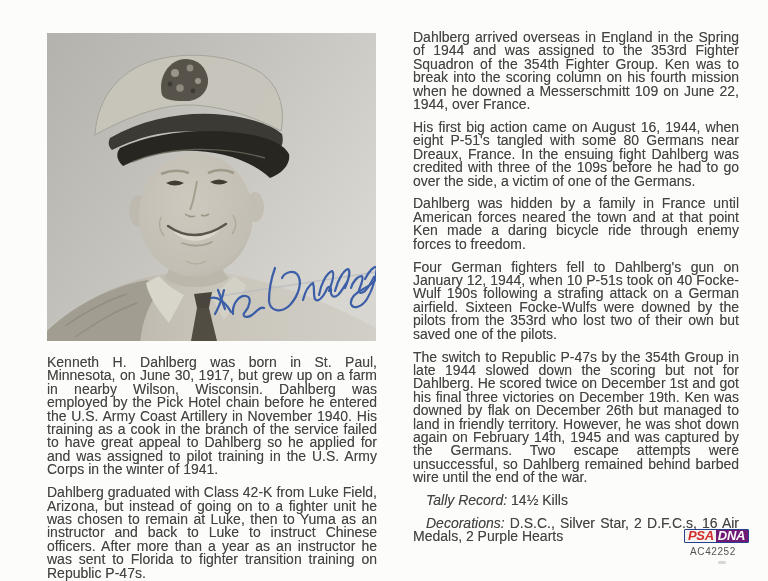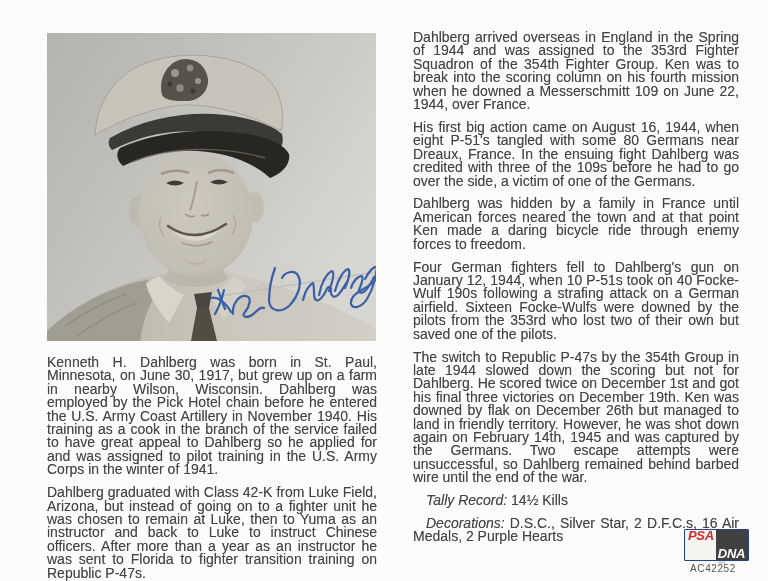--- a/index.html
+++ b/index.html
@@ -33,21 +33,21 @@
   .meta{margin-top:2px;}
   .it{font-style:italic;margin-left:13px;}
   
   .psa{position:absolute;left:684px;top:526px;width:58px;text-align:center;}
   .psa-box{
     display:inline-flex;align-items:stretch;border:1.5px solid #24408e;
     background:#f6f4f0;font-weight:bold;font-style:italic;font-size:13px;
     line-height:10px;border-radius:1px;
   }
   .psa-red{color:#d02c2a;padding:1px 2px 1px 3px;letter-spacing:-.3px;}
-  .psa-dna{background:#404040;color:#fdfdfd;padding:19px 3px 1px 2px;letter-spacing:-.3px;}
+  .psa-dna{background:#701a75;color:#fdfdfd;padding:1px 3px 1px 2px;letter-spacing:-.3px;}
   .cert{font-size:10px;color:#55524e;margin-top:2px;letter-spacing:.6px;}
   .smudge{
     position:absolute;left:718px;top:561px;width:8px;height:3px;
     background:#d9d7d1;border-radius:2px;
   }
 </style>
 </head>
 <body>
 
 <div class="page">

